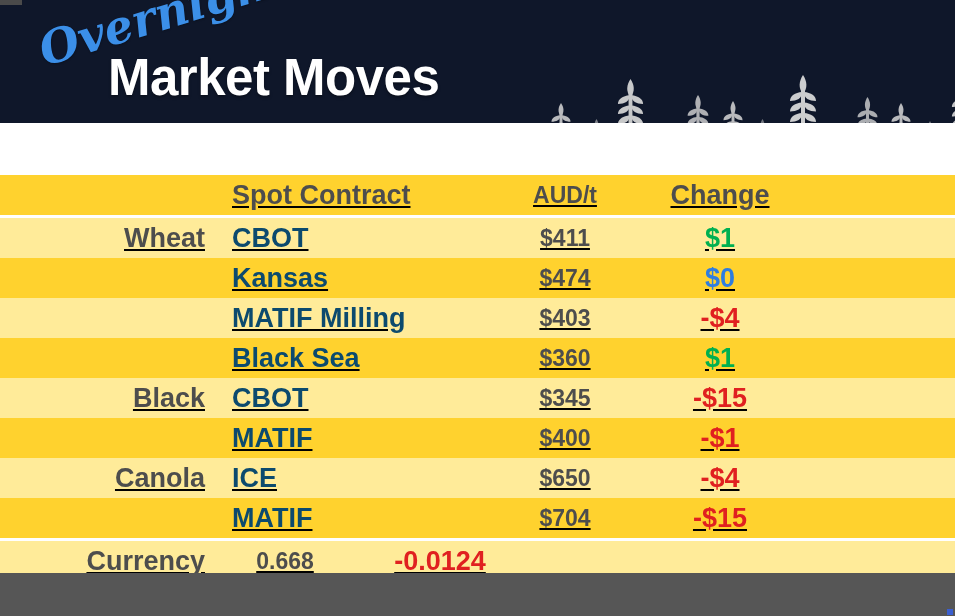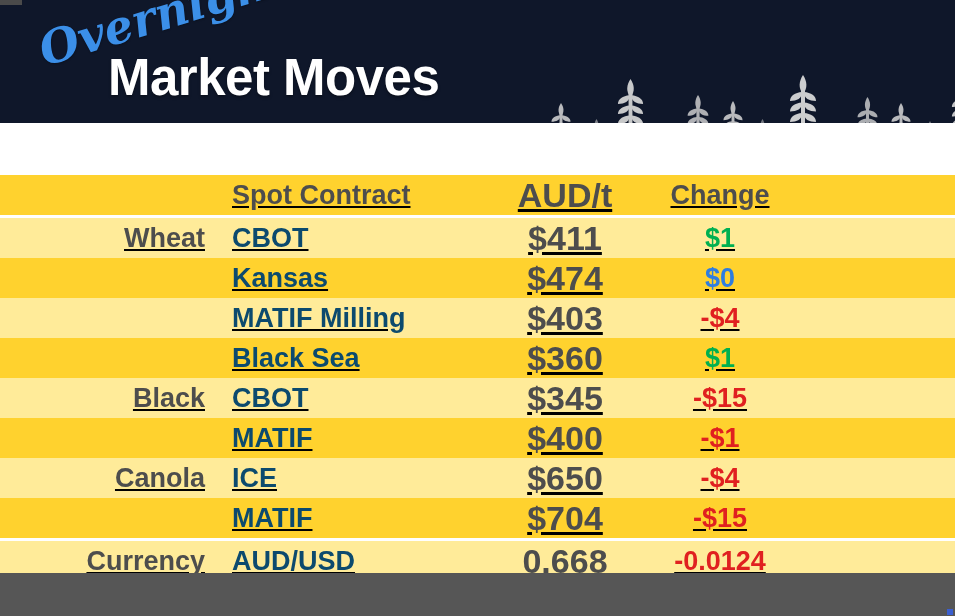--- a/index.html
+++ b/index.html
@@ -116,21 +116,21 @@
     text-align: left;
     font-size: 27px;
     font-weight: bold;
     color: #0c4a6e;
     white-space: nowrap;
     box-sizing: border-box;
   }
   .cell-price {
     width: 160px;
     text-align: center;
-    font-size: 34px;
+    font-size: 23px;
     font-weight: bold;
     color: #4d4d4d;
     white-space: nowrap;
   }
   .cell-change {
     width: 150px;
     text-align: center;
     font-size: 27px;
     font-weight: bold;
     white-space: nowrap;
@@ -526,21 +526,20 @@
           <div class="cell-change chg-down">-$4</div>
         </div>
         <div class="row dark">
           <div class="cell-cat"></div>
           <div class="cell-contract">MATIF</div>
           <div class="cell-price">$704</div>
           <div class="cell-change chg-down">-$15</div>
         </div>
         <div class="row light currency">
           <div class="cell-cat">Currency</div>
-          <div class="cell-contract">AUD/USD</div>
           <div class="cell-price">0.668</div>
           <div class="cell-change chg-down">-0.0124</div>
         </div>
       </div>
 
   </div>
 
   <div class="footer">
     <div class="corner-dot"></div>
   </div>

